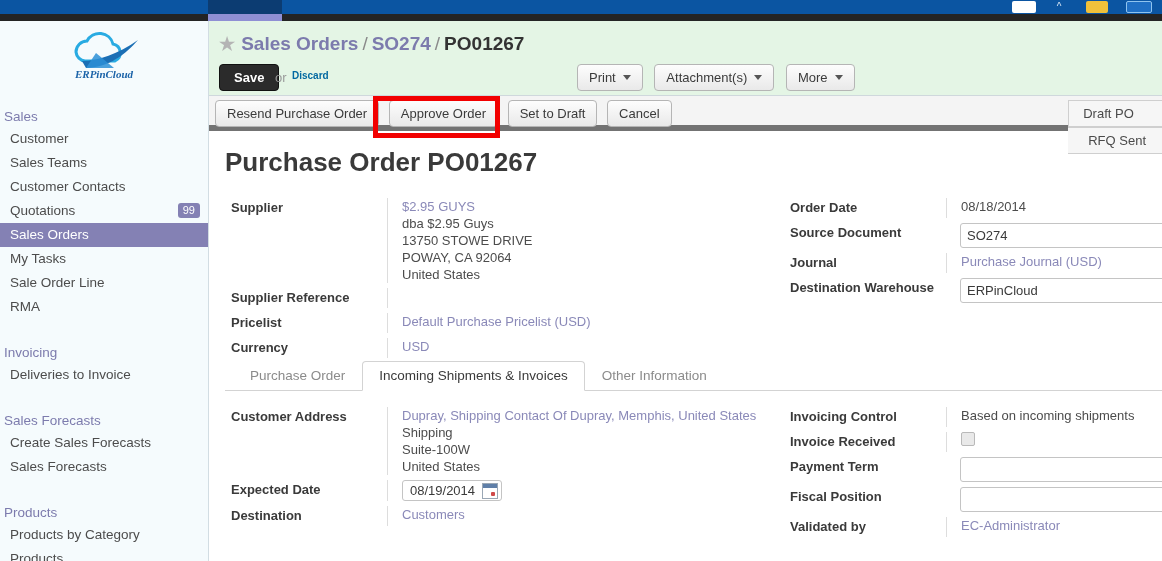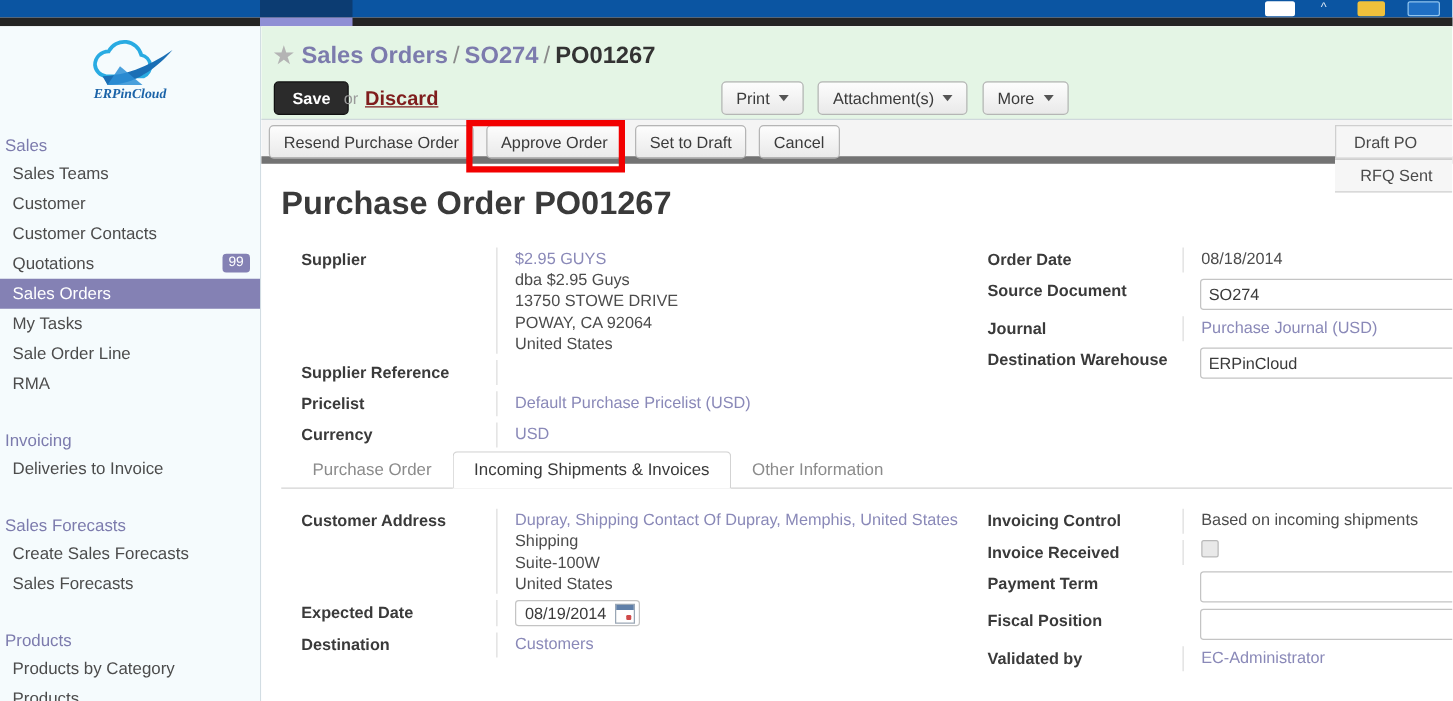--- a/index.html
+++ b/index.html
@@ -104,21 +104,21 @@
   .cp-row2 { position: relative; height: 34px; margin-top: 9px; }
   .btn-save {
     position: absolute; left: 10px; top: 0;
     background: #2b2b2b; color: #ffffff; font-weight: bold; font-size: 13px;
     border: 1px solid #111; border-radius: 4px;
     padding: 5px 14px; cursor: pointer;
   }
   .or-txt { position: absolute; left: 66px; top: 6px; color: #9a9a9a; font-size: 13px; }
   .btn-discard {
     position: absolute; left: 83px; top: 6px;
-    color: #7f1d1d; font-weight: bold; font-size: 16px; cursor: pointer; text-decoration: underline;
+    color: #0369a1; font-weight: bold; font-size: 10px; cursor: pointer;
   }
 
   .btn-gray {
     background: linear-gradient(#fdfdfd, #e9e9e9);
     border: 1px solid #b5b5b5;
     border-radius: 4px;
     color: #3b3b3b; font-size: 13px;
     padding: 4px 11px;
     cursor: pointer;
     display: inline-block;
@@ -183,21 +183,21 @@
 
   
   .sheet { padding: 16px 0 0 16px; position: relative; }
   .form-title {
     font-size: 26px; font-weight: bold; color: #3a3a3a;
     margin: 0 0 20px 0;
   }
 
   .cols { position: relative; }
   .col { position: absolute; top: 0; }
-  .col-left  { left: 16px;   width: 560px; }
+  .col-left  { left: 6px;   width: 560px; }
   .col-right { left: 565px; width: 390px; }
 
   .frow { display: flex; align-items: flex-start; margin-bottom: 5px; }
   .flabel {
     font-weight: bold; color: #3a3a3a; font-size: 13px;
     width: 156px; flex: 0 0 156px; padding-top: 2px;
     white-space: nowrap;
   }
   .fsep { width: 1px; background: #dddddd; align-self: stretch; margin-right: 14px; min-height: 20px; }
   .fval { color: #4c4c4c; font-size: 13px; line-height: 17px; }
@@ -264,22 +264,22 @@
         <svg width="96" height="52" viewBox="0 0 96 52" xmlns="http://www.w3.org/2000/svg">
           <path d="M20 24 a11 11 0 0 1 11 -11 a14 14 0 0 1 26 3 a9 9 0 0 1 2 17 h-30 a10 10 0 0 1 -9 -9 z" fill="none" stroke="#29abe2" stroke-width="3"></path>
           <path d="M26 33 C42 33 62 26 82 12 C70 26 52 40 30 40 z" fill="#1b6fb5"></path>
           <path d="M30 40 L58 40 L40 25 z" fill="#2b8fd6" opacity="0.85"></path>
           <text x="48" y="50" font-family="Liberation Serif, serif" font-size="11" font-weight="bold" fill="#1b63a8" text-anchor="middle" font-style="italic">ERPinCloud</text>
         </svg>
       </div>
     </div>
     <div id="sidebar-sections">
         <div class="sb-group">Sales</div>
+        <div class="sb-item"><span>Customer</span></div>
         <div class="sb-item"><span>Sales Teams</span></div>
-        <div class="sb-item"><span>Customer</span></div>
         <div class="sb-item"><span>Customer Contacts</span></div>
         <div class="sb-item"><span>Quotations</span><span class="sb-badge">99</span></div>
         <div class="sb-item active"><span>Sales Orders</span></div>
         <div class="sb-item"><span>My Tasks</span></div>
         <div class="sb-item"><span>Sale Order Line</span></div>
         <div class="sb-item"><span>RMA</span></div>
         <div class="sb-group">Invoicing</div>
         <div class="sb-item"><span>Deliveries to Invoice</span></div>
         <div class="sb-group">Sales Forecasts</div>
         <div class="sb-item"><span>Create Sales Forecasts</span></div>

